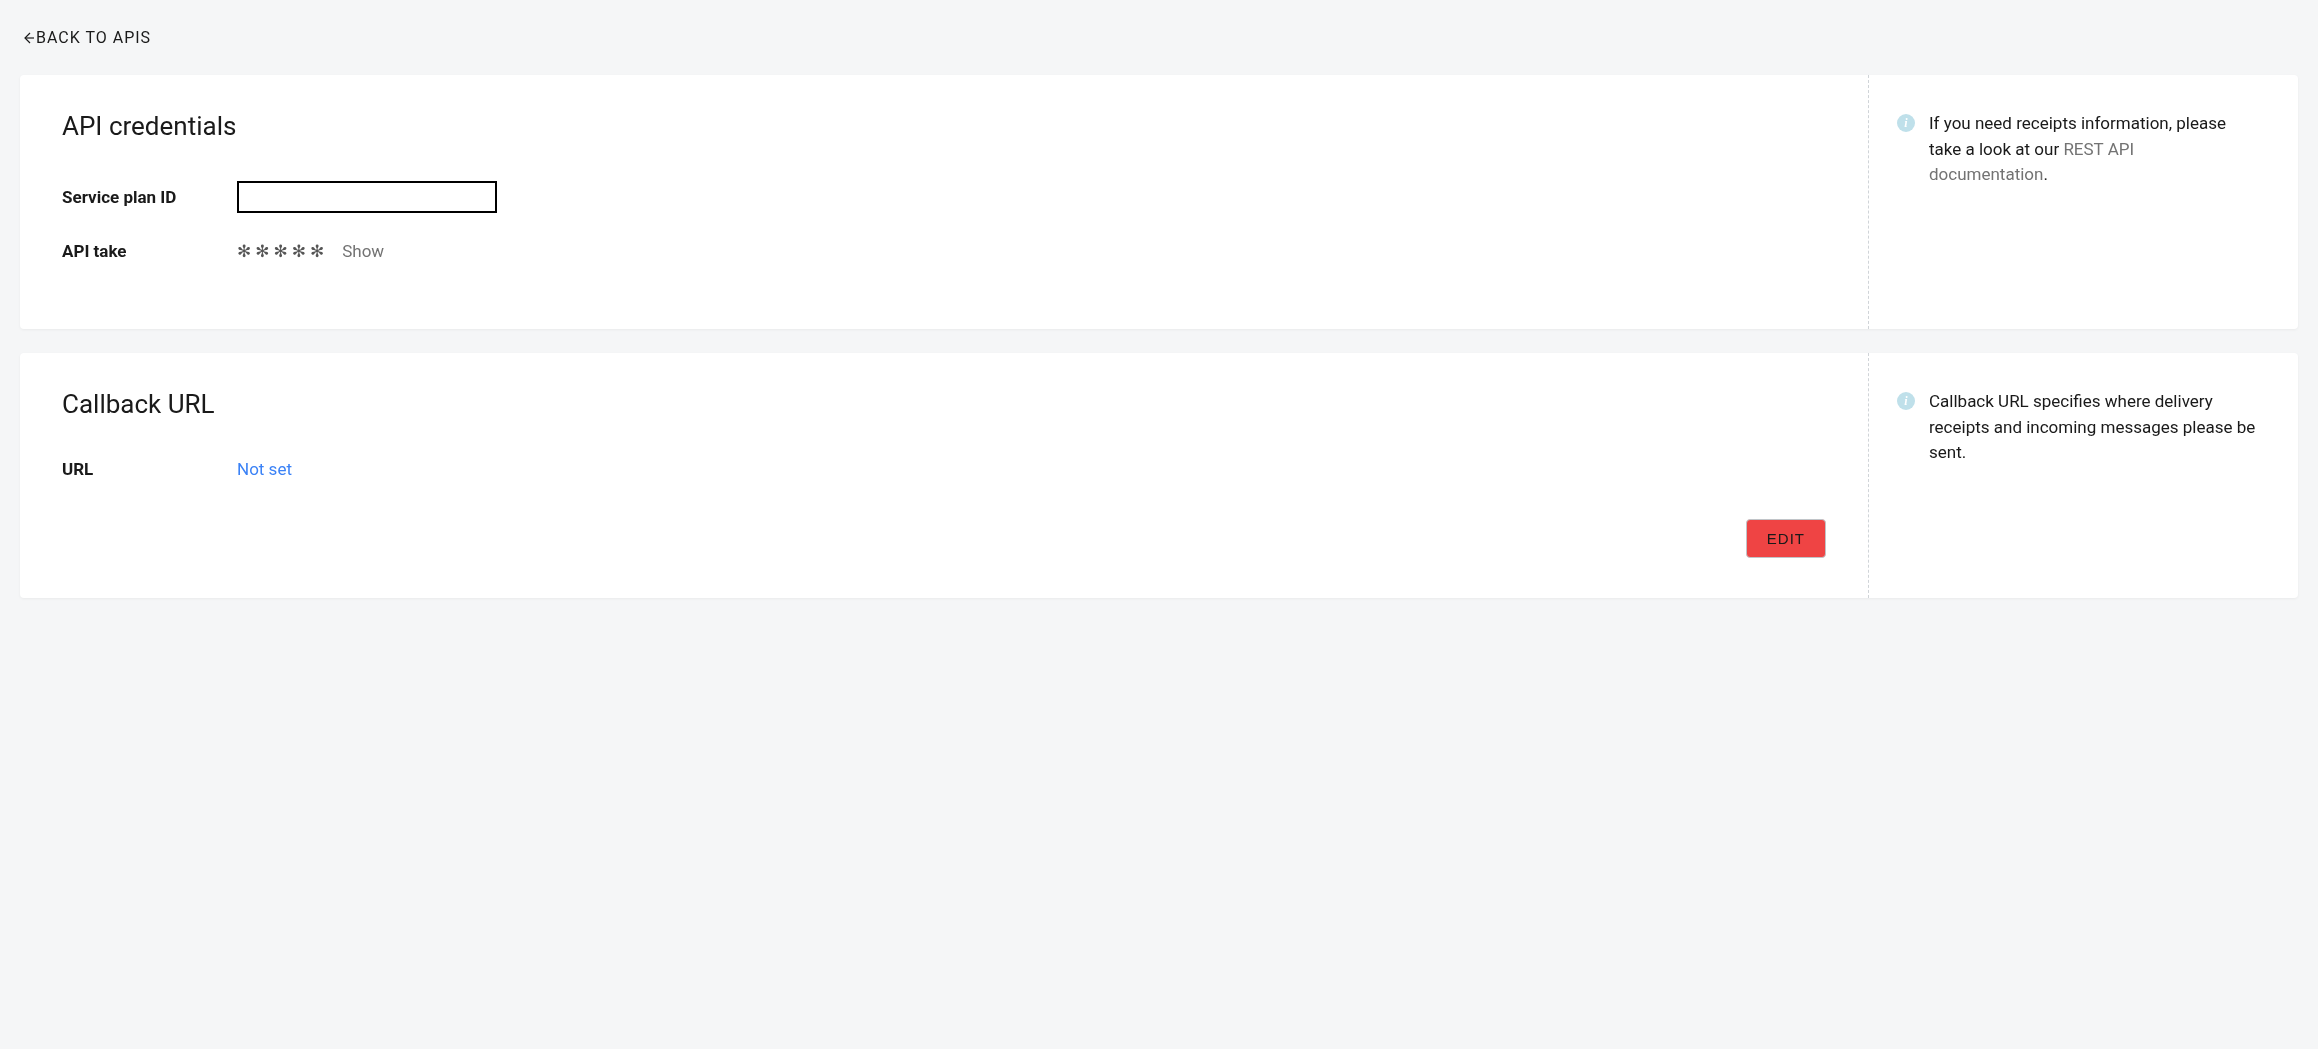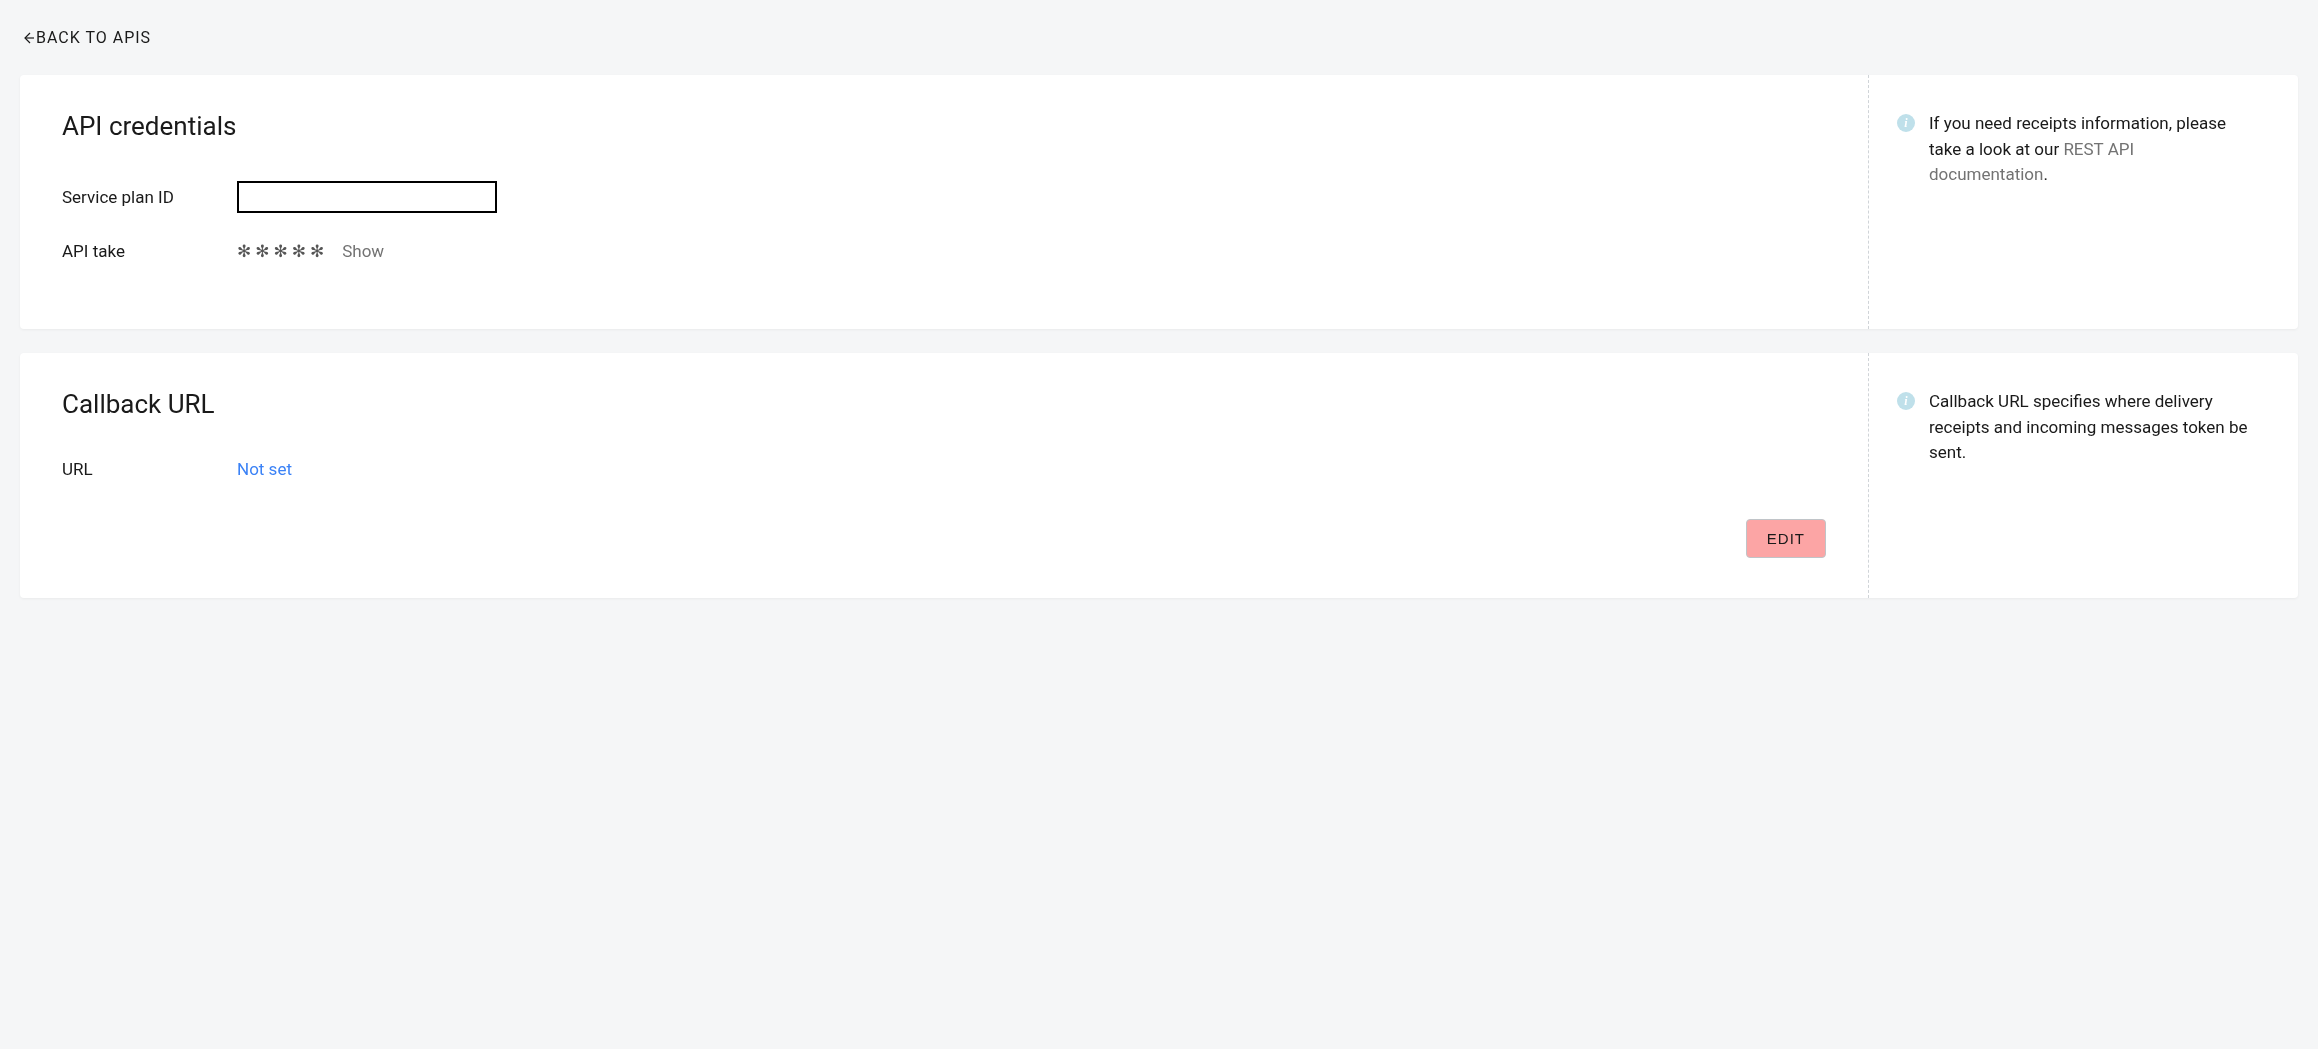--- a/index.html
+++ b/index.html
@@ -57,21 +57,21 @@
       margin-bottom: 40px;
     }
     .field-row {
       display: flex;
       align-items: center;
       margin-bottom: 28px;
     }
     .field-label {
       width: 175px;
       font-size: 17px;
-      font-weight: 400;
+      font-weight: 700;
       color: #1a1a1a;
     }
     .field-value {
       font-size: 17px;
       color: #3b82f6;
     }
     .text-input {
       width: 260px;
       height: 32px;
       border: 2px solid #000;
@@ -107,21 +107,21 @@
       flex-shrink: 0;
       margin-top: 3px;
     }
     .side-text {
       font-size: 17px;
       line-height: 1.5;
       color: #1a1a1a;
     }
     .btn-outline {
       border: 1px solid #c0c4c8;
-      background: #fca5a5;
+      background: #ef4444;
       color: #1a1a1a;
       font-size: 15px;
       letter-spacing: 1px;
       padding: 10px 20px;
       border-radius: 4px;
       cursor: pointer;
     }
     .card-actions {
       display: flex;
       justify-content: flex-end;
@@ -180,18 +180,18 @@
       <div class="field-value">Not set</div>
     </div>
 
     <div class="card-actions">
       <button class="btn-outline">EDIT</button>
     </div>
   </div>
 
   <div class="card-side">
     <span class="info-icon">i</span>
-    <div class="side-text">Callback URL specifies where delivery receipts and incoming messages token be sent.</div>
+    <div class="side-text">Callback URL specifies where delivery receipts and incoming messages please be sent.</div>
   </div>
 </div>
 
 
 
 
 </body></html>

